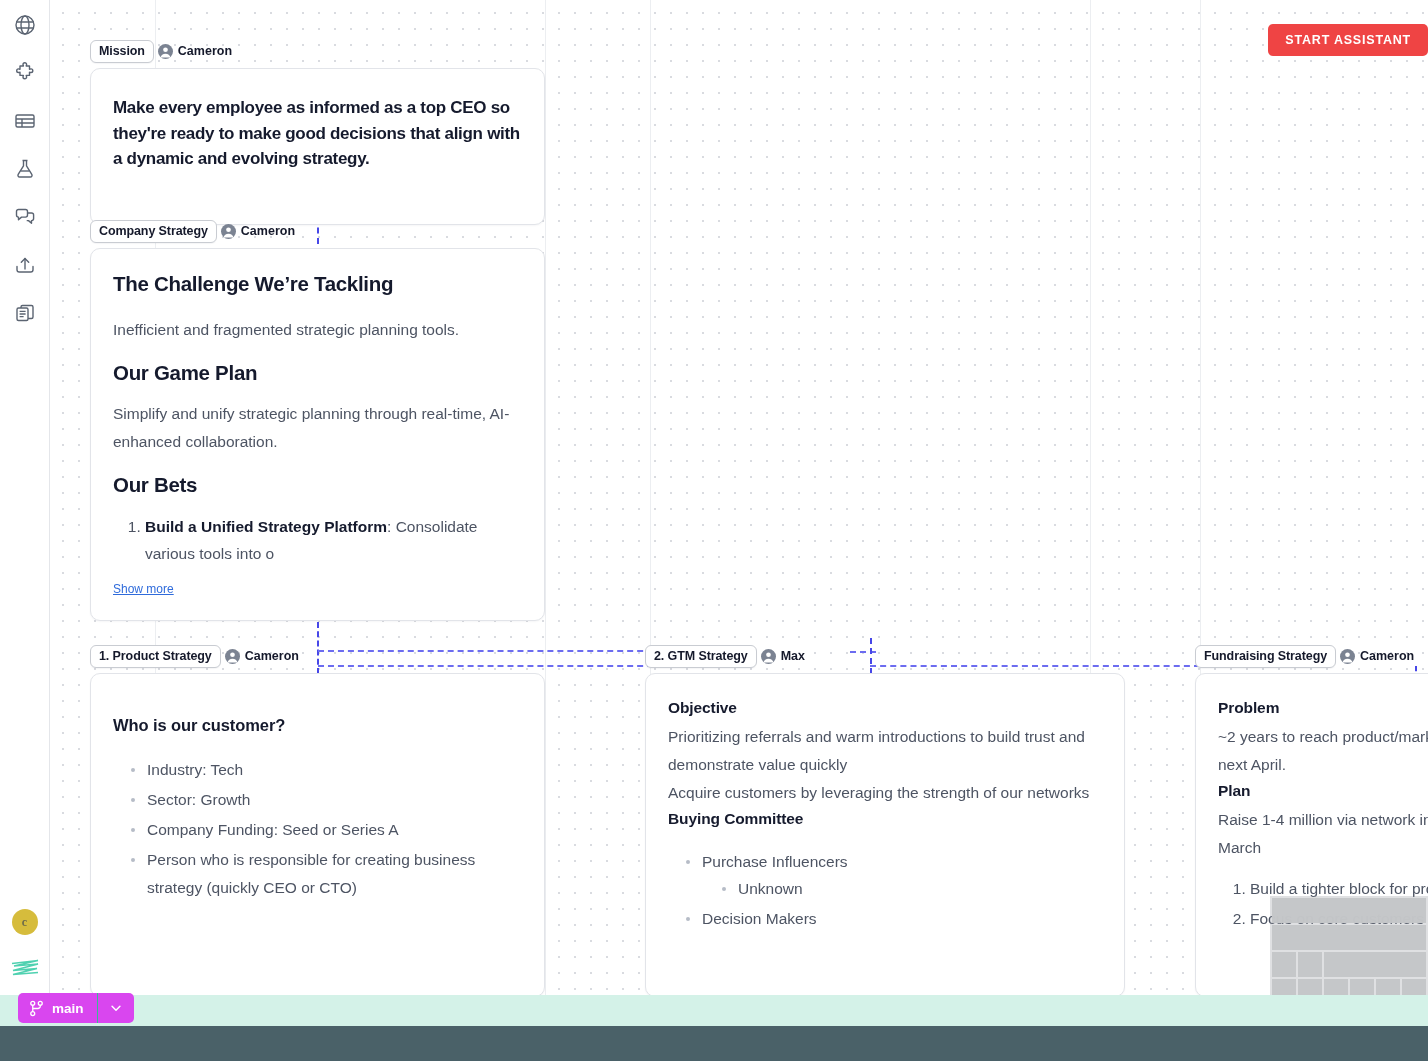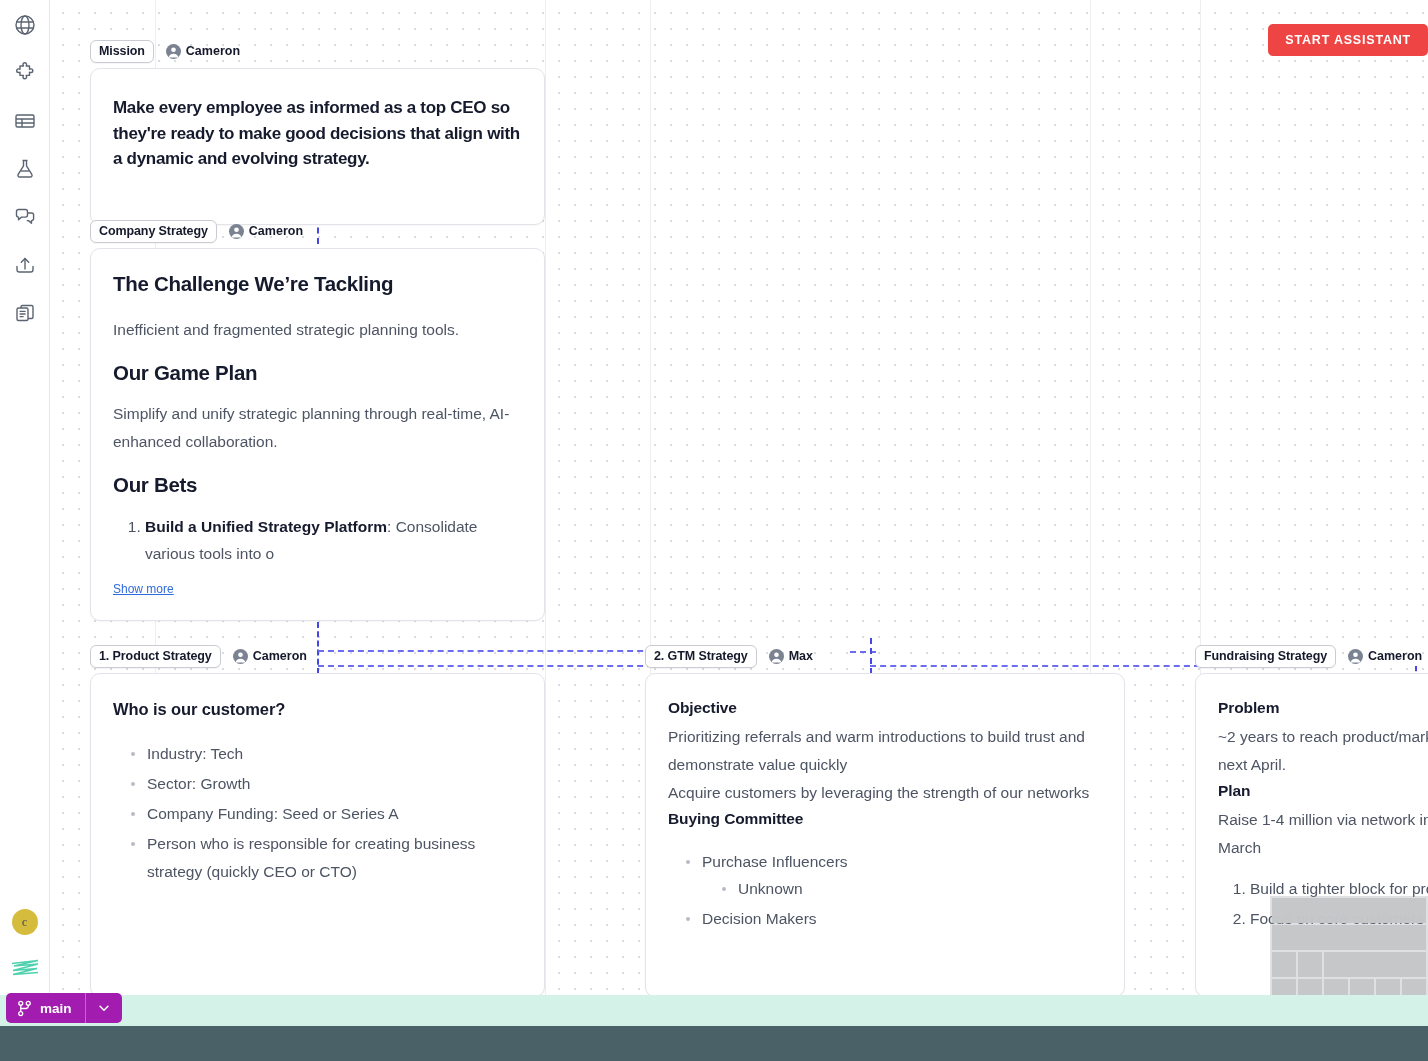--- a/index.html
+++ b/index.html
@@ -60,21 +60,21 @@
   .conn-v {
     position: absolute; width: 0; border-left: 2px dashed #4747e8;
   }
   .conn-h {
     position: absolute; height: 0; border-top: 2px dashed #6c6cf0;
   }
 
   
   .node { position: absolute; }
   .node-head {
-    display: flex; align-items: center; gap: 8px;
+    display: flex; align-items: center; 
     height: 22px; margin-bottom: 6px;
     position: relative; z-index: 5;
   }
   .tag {
     background: #ffffff;
     border: 1px solid #c9ccd2;
     border-radius: 6px;
     padding: 3px 8px 4px;
     font-size: 12.5px; font-weight: 700; color: #15192b;
     letter-spacing: -0.1px;
@@ -147,23 +147,23 @@
   
   .bottom-strip {
     position:absolute; left:0; top:995px; width:1428px; height:31px;
     background:#d4f2e8; z-index: 50;
   }
   .status-bar {
     position:absolute; left:0; top:1026px; width:1428px; height:35px;
     background:#4a6168; z-index: 50;
   }
   .branch-btn {
-    position:absolute; left: 6px; top: 993px;
+    position:absolute; left: 18px; top: 993px;
     height: 30px; display:flex; align-items:stretch;
-    background:#a21caf; border-radius:5px; z-index: 55;
+    background:#d946ef; border-radius:5px; z-index: 55;
     color:#ffffff; cursor:pointer; overflow:hidden;
   }
   .branch-main {
     display:flex; align-items:center; gap:8px;
     padding: 0 13px 0 11px;
     font-size: 13.5px; font-weight: 700;
     border-right: 1px solid #3cb795;
   }
   .branch-caret { display:flex; align-items:center; padding: 0 11px; }
 
@@ -317,21 +317,21 @@
         <span class="tag">1. Product Strategy</span>
         <span class="owner">
           <svg class="av" viewBox="0 0 16 16">
             <circle cx="8" cy="8" r="8" fill="#7b8392"></circle>
             <circle cx="8" cy="6.1" r="2.5" fill="#ffffff"></circle>
             <path d="M2.6 14.4a5.6 5.6 0 0 1 10.8 0Z" fill="#ffffff"></path>
           </svg>
           <span>Cameron</span>
         </span>
       </div>
-      <div class="card" style="height:324px; padding-top:24px;">
+      <div class="card" style="height:324px; padding-top:40px;">
         <h3 style="font-size:16.5px; margin-bottom:20px;">Who is our customer?</h3>
         <ul>
           <li>Industry: Tech</li>
           <li>Sector: Growth</li>
           <li>Company Funding: Seed or Series A</li>
           <li>Person who is responsible for creating business strategy (quickly CEO or CTO)</li>
         </ul>
       </div>
     </div>
 

